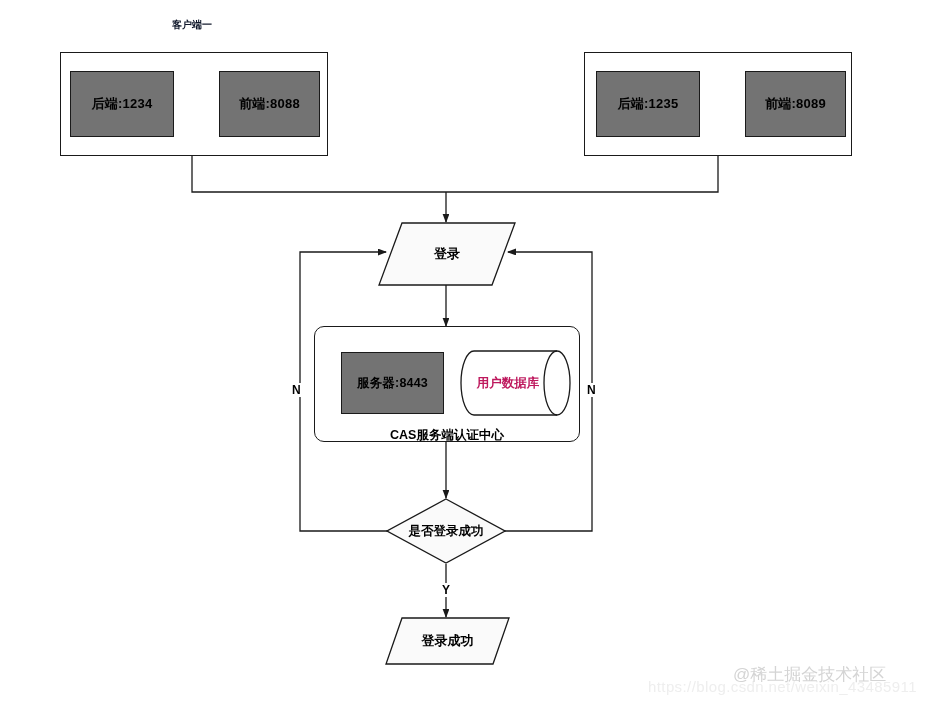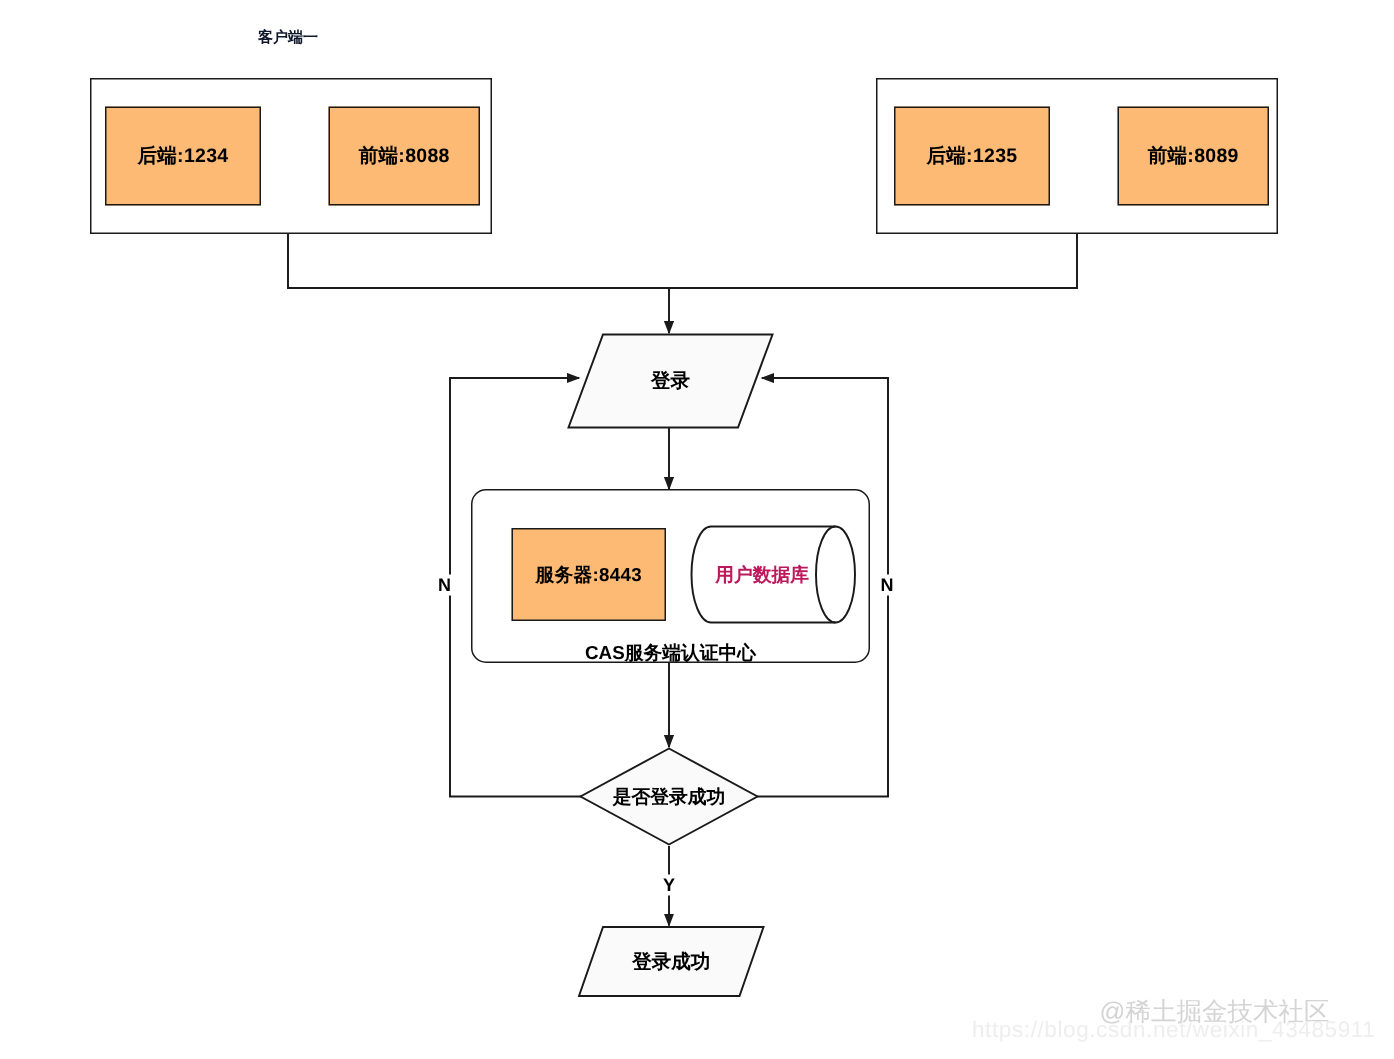--- a/index.html
+++ b/index.html
@@ -43,21 +43,21 @@
     font-size: 10px;
     font-weight: bold;
     color: #0f172a;
     text-align: center;
     white-space: nowrap;
   }
 
   
   .rect {
     border: 1px solid #1a1a1a;
-    background: #fdba74;
+    background: #737373;
   }
   .rect.client-outer { background: #ffffff; }
   .rect.port { font-size: 13px; }
 
   
   .cas-box {
     position: absolute;
     box-sizing: border-box;
     border: 1px solid #1a1a1a;
     border-radius: 10px;

